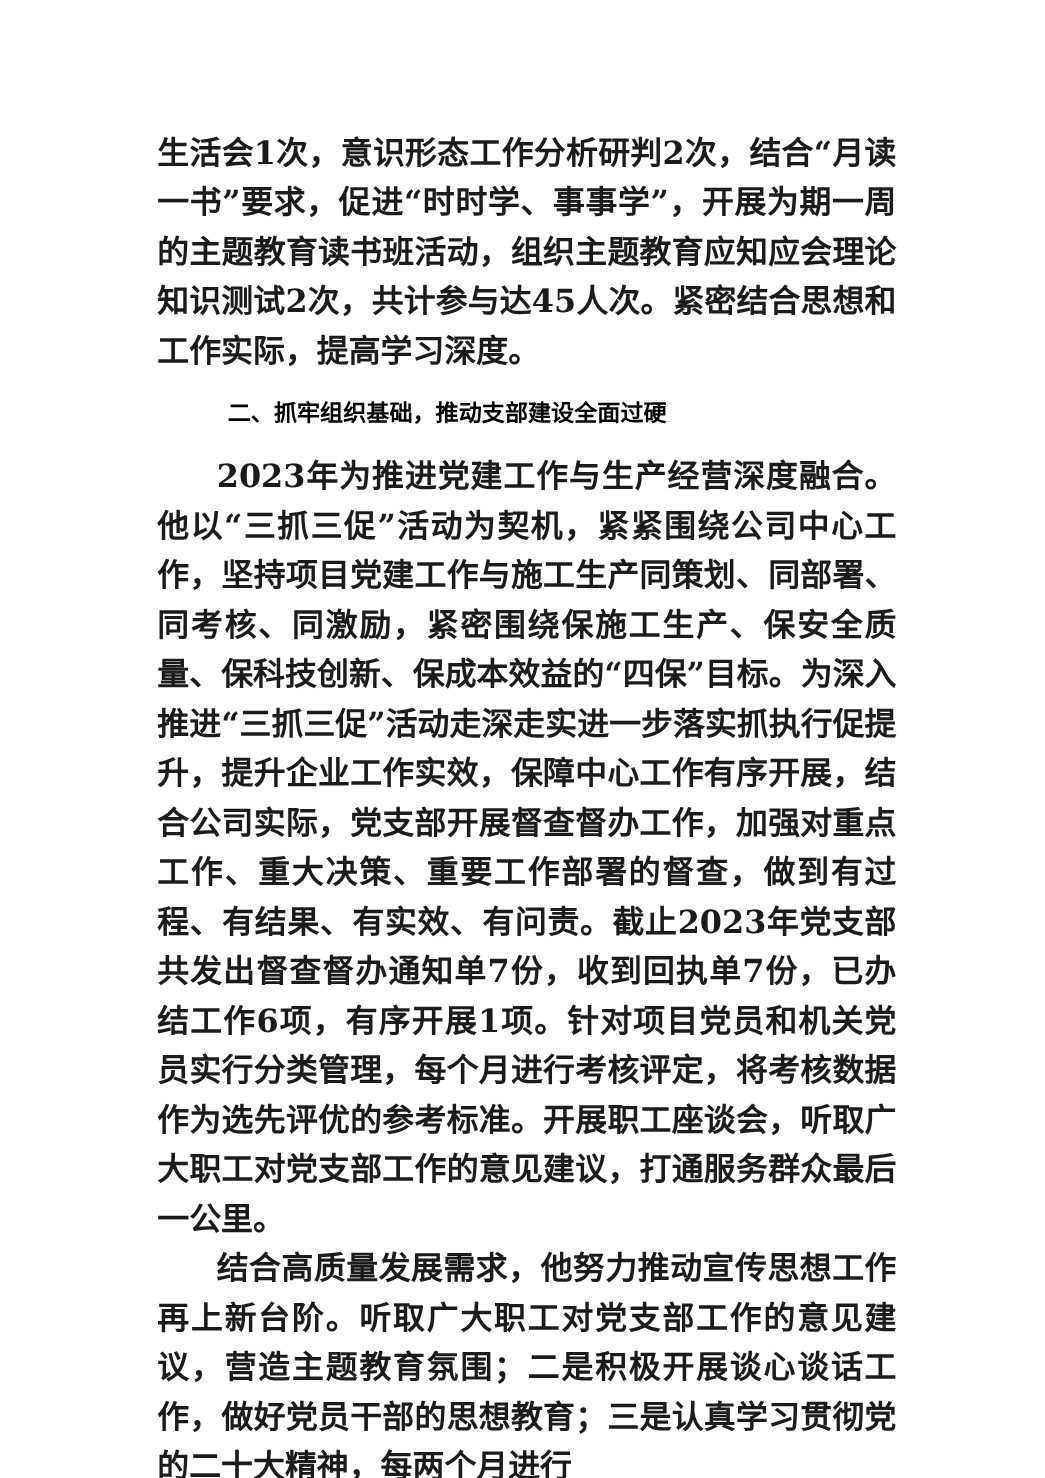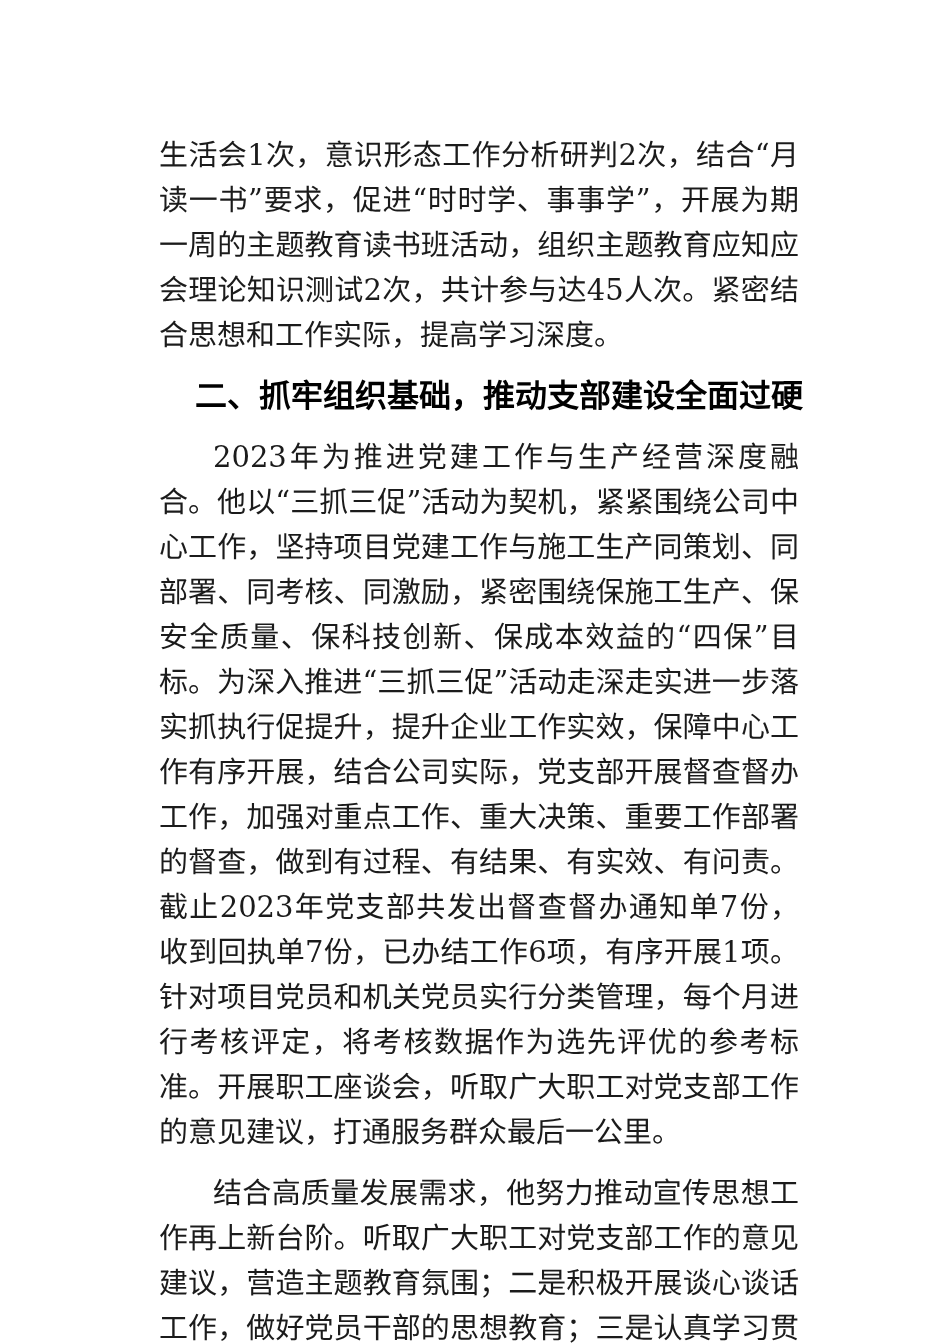--- a/index.html
+++ b/index.html
@@ -20,32 +20,33 @@
     top: 117px;
     width: 672px;
     font-family: "DejaVu Serif", serif;
     font-size: 29px;
     line-height: 45px;
     color: #1b1b1b;
     text-align: justify;
     text-justify: inter-ideograph;
   }
   .doc-text p {
-    margin: 16px;
+    margin: 0;
     padding: 0;
     text-indent: 54px;
+    font-weight: bold;
   }
   .doc-text p.continued {
     text-indent: 0;
   }
   .doc-text h2.section-heading {
-    margin: 0;
+    margin: 12px;
     padding: 0;
     font-family: "DejaVu Sans", sans-serif;
-    font-size: 32px;
+    font-size: 21px;
     line-height: 45px;
     font-weight: bold;
     color: #000000;
     text-indent: 52px;
     text-align: left;
   }
 </style>
 </head>
 <body>
 

